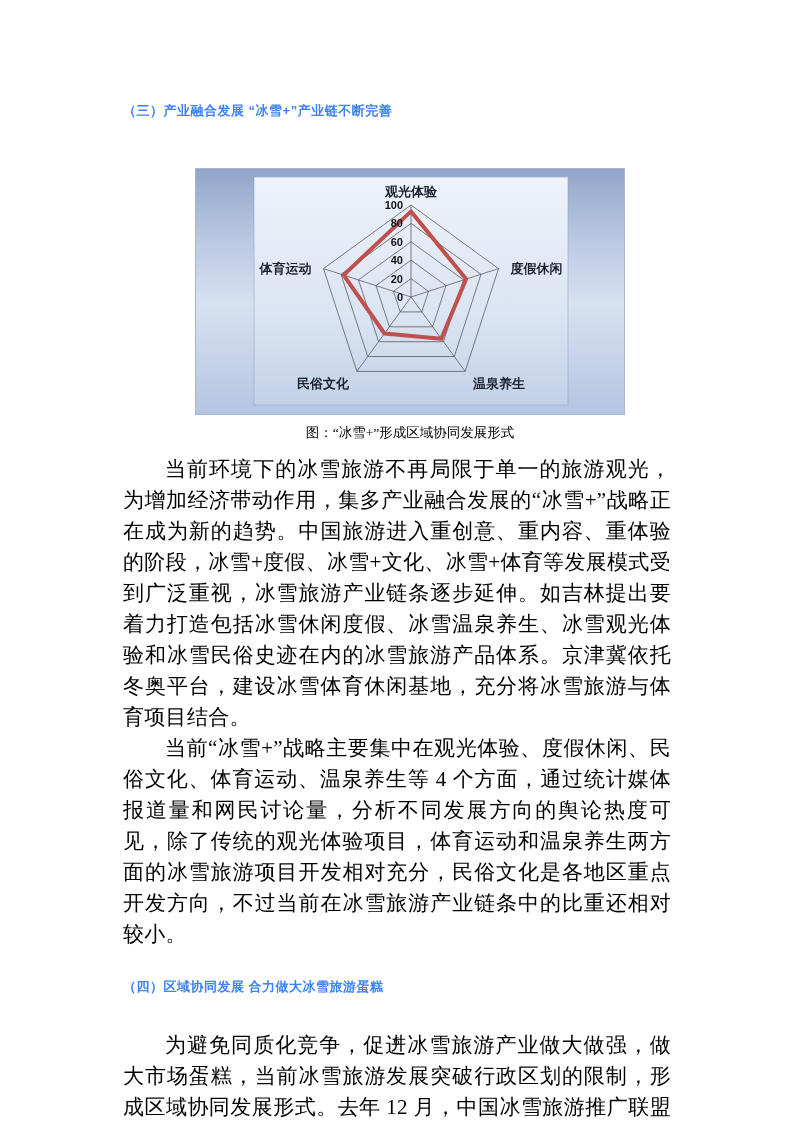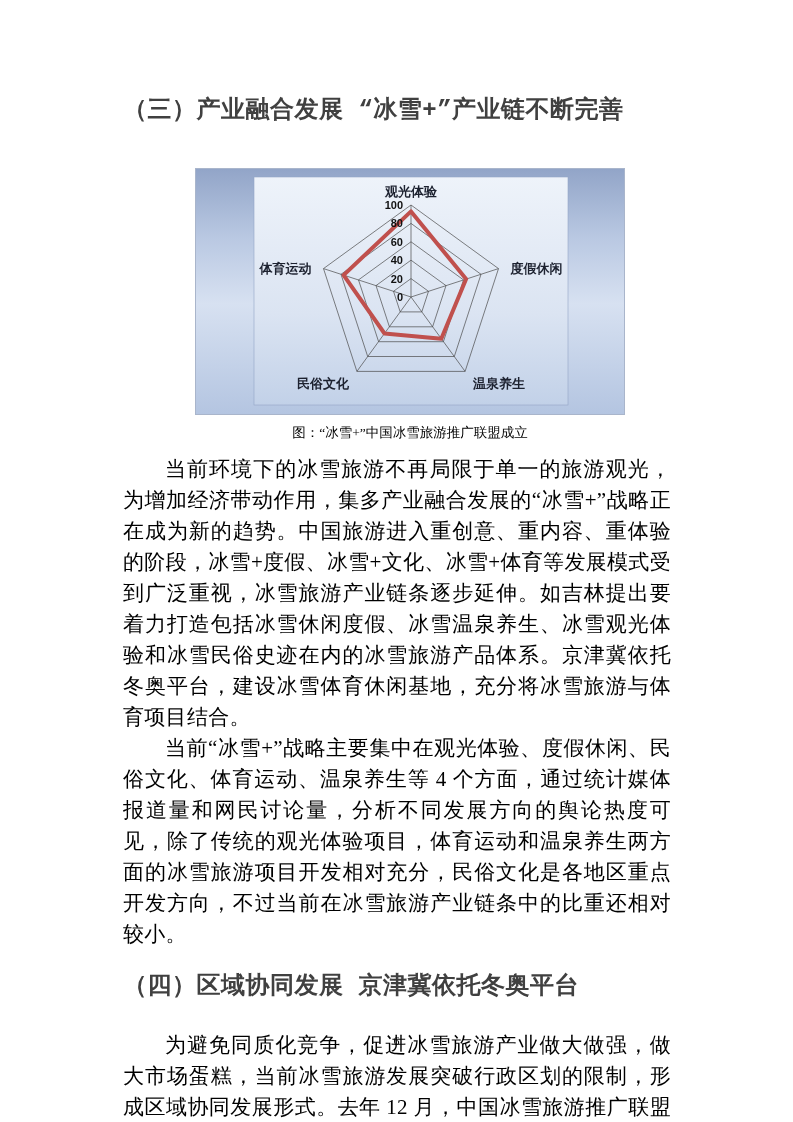--- a/index.html
+++ b/index.html
@@ -8,26 +8,26 @@
     position:relative;
     width:793px; height:1122px;
     margin:0 auto;
     background:#ffffff;
     font-family:"Liberation Serif","DejaVu Serif",serif;
     color:#000;
     padding:98px 122px 0 123px;
     overflow:hidden;
   }
   h2.sec {
-    font-family:Liberation Mono, monospace;
+    font-family:Liberation Sans, sans-serif;
     font-weight:bold;
-    font-size:24px;
+    font-size:13px;
     line-height:26px;
     letter-spacing:0.5px;
-    color:#404040;
+    color:#3b82f6;
   }
   h2.sec-4 { margin-top:24px; margin-bottom:30px; }
   figure.chart-figure {
     width:430px;
     margin:44px 0 12px 72px;
   }
   .chart-box {
     width:430px; height:247px;
     background:linear-gradient(180deg,#92a5c8 0%, #b9c8e2 28%, #d7e1f1 55%, #b4c5e1 100%);
     border:1px solid #a9b5cb;
@@ -105,29 +105,29 @@
           <text x="207" y="76.8" text-anchor="end" class="tick-label">60</text>
           <text x="207" y="58.4" text-anchor="end" class="tick-label">80</text>
           <text x="207" y="40.0" text-anchor="end" class="tick-label">100</text>
           <text x="215.0" y="27.0" text-anchor="middle" class="axis-label">观光体验</text>
           <text x="314.5" y="103.6" text-anchor="start" class="axis-label">度假休闲</text>
           <text x="277.1" y="219.4" text-anchor="start" class="axis-label">温泉养生</text>
           <text x="152.9" y="219.4" text-anchor="end" class="axis-label">民俗文化</text>
           <text x="115.5" y="103.6" text-anchor="end" class="axis-label">体育运动</text>
         </svg>
     </div>
-    <figcaption class="chart-caption">图：“冰雪+”中国冰雪旅游推广联盟成立</figcaption>
+    <figcaption class="chart-caption">图：“冰雪+”形成区域协同发展形式</figcaption>
   </figure>
 
   <div class="para-group">
     <p class="body-para">当前环境下的冰雪旅游不再局限于单一的旅游观光，为增加经济带动作用，集多产业融合发展的“冰雪+”战略正在成为新的趋势。中国旅游进入重创意、重内容、重体验的阶段，冰雪+度假、冰雪+文化、冰雪+体育等发展模式受到广泛重视，冰雪旅游产业链条逐步延伸。如吉林提出要着力打造包括冰雪休闲度假、冰雪温泉养生、冰雪观光体验和冰雪民俗史迹在内的冰雪旅游产品体系。京津冀依托冬奥平台，建设冰雪体育休闲基地，充分将冰雪旅游与体育项目结合。</p>
     <p class="body-para">当前“冰雪+”战略主要集中在观光体验、度假休闲、民俗文化、体育运动、温泉养生等 4 个方面，通过统计媒体报道量和网民讨论量，分析不同发展方向的舆论热度可见，除了传统的观光体验项目，体育运动和温泉养生两方面的冰雪旅游项目开发相对充分，民俗文化是各地区重点开发方向，不过当前在冰雪旅游产业链条中的比重还相对较小。</p>
   </div>
 
-  <h2 class="sec sec-4">（四）区域协同发展 京津冀依托冬奥平台</h2>
+  <h2 class="sec sec-4">（四）区域协同发展 合力做大冰雪旅游蛋糕</h2>
 
   <div class="para-group">
     <p class="body-para">为避免同质化竞争，促进冰雪旅游产业做大做强，做大市场蛋糕，当前冰雪旅游发展突破行政区划的限制，形成区域协同发展形式。去年 12 月，中国冰雪旅游推广联盟成立，致力于加强冰雪旅游市场合</p>
   </div>
 
   <div class="page-number">6</div>
 
 </div>
 
 </body></html>

